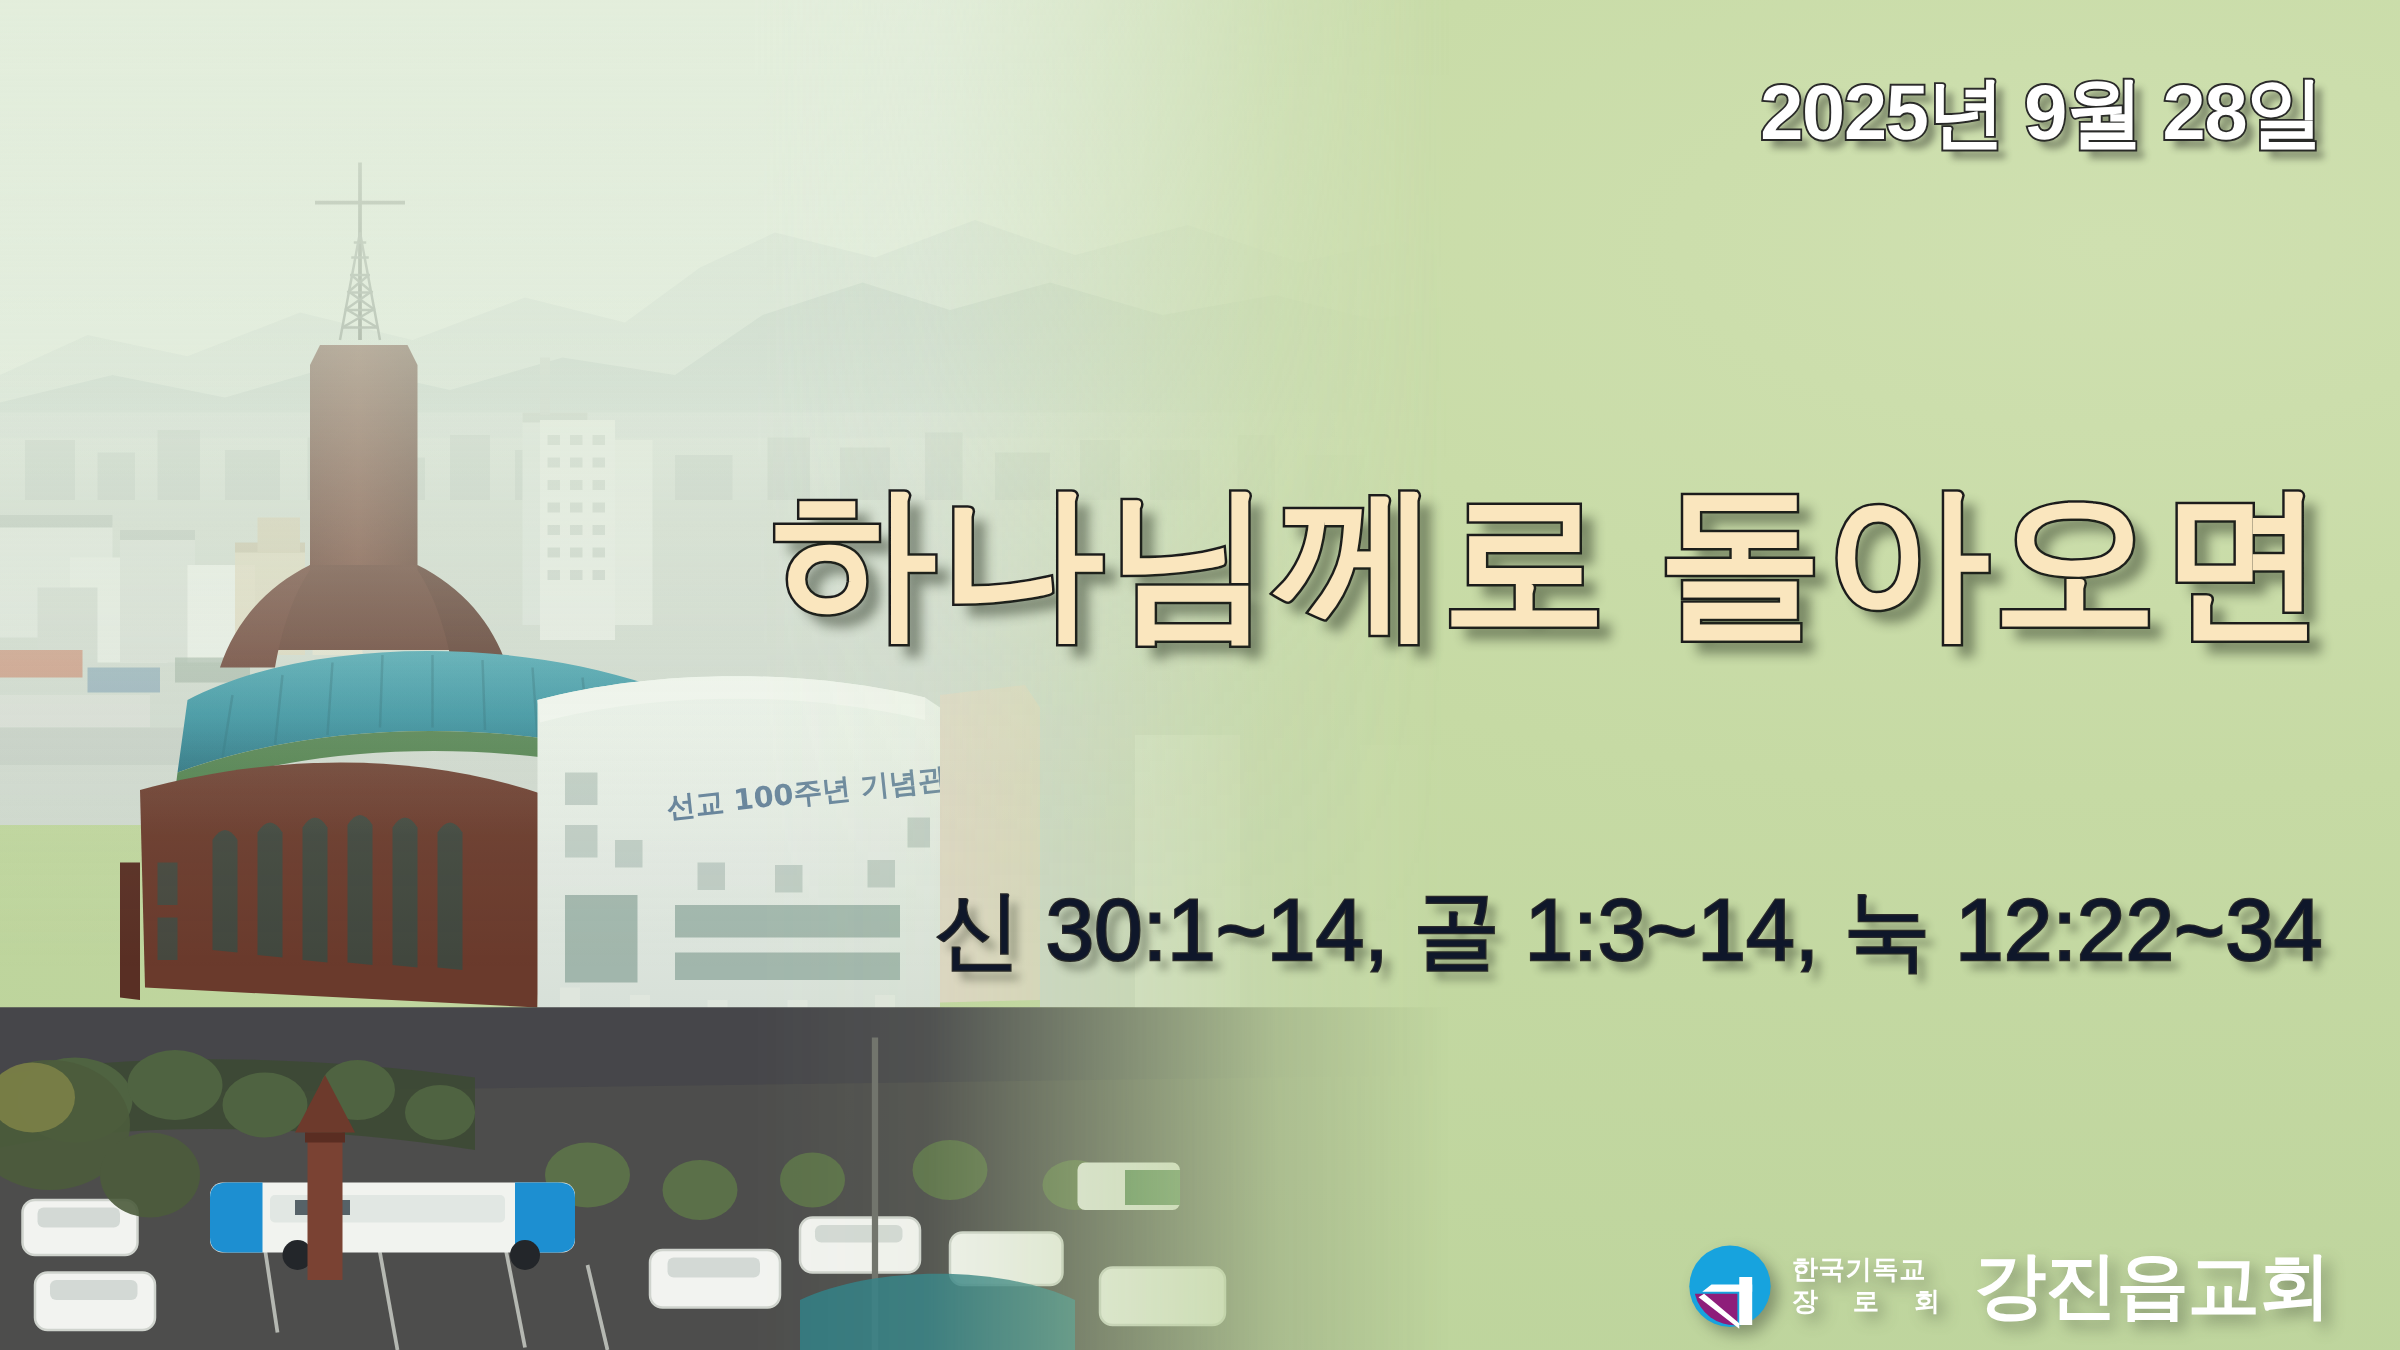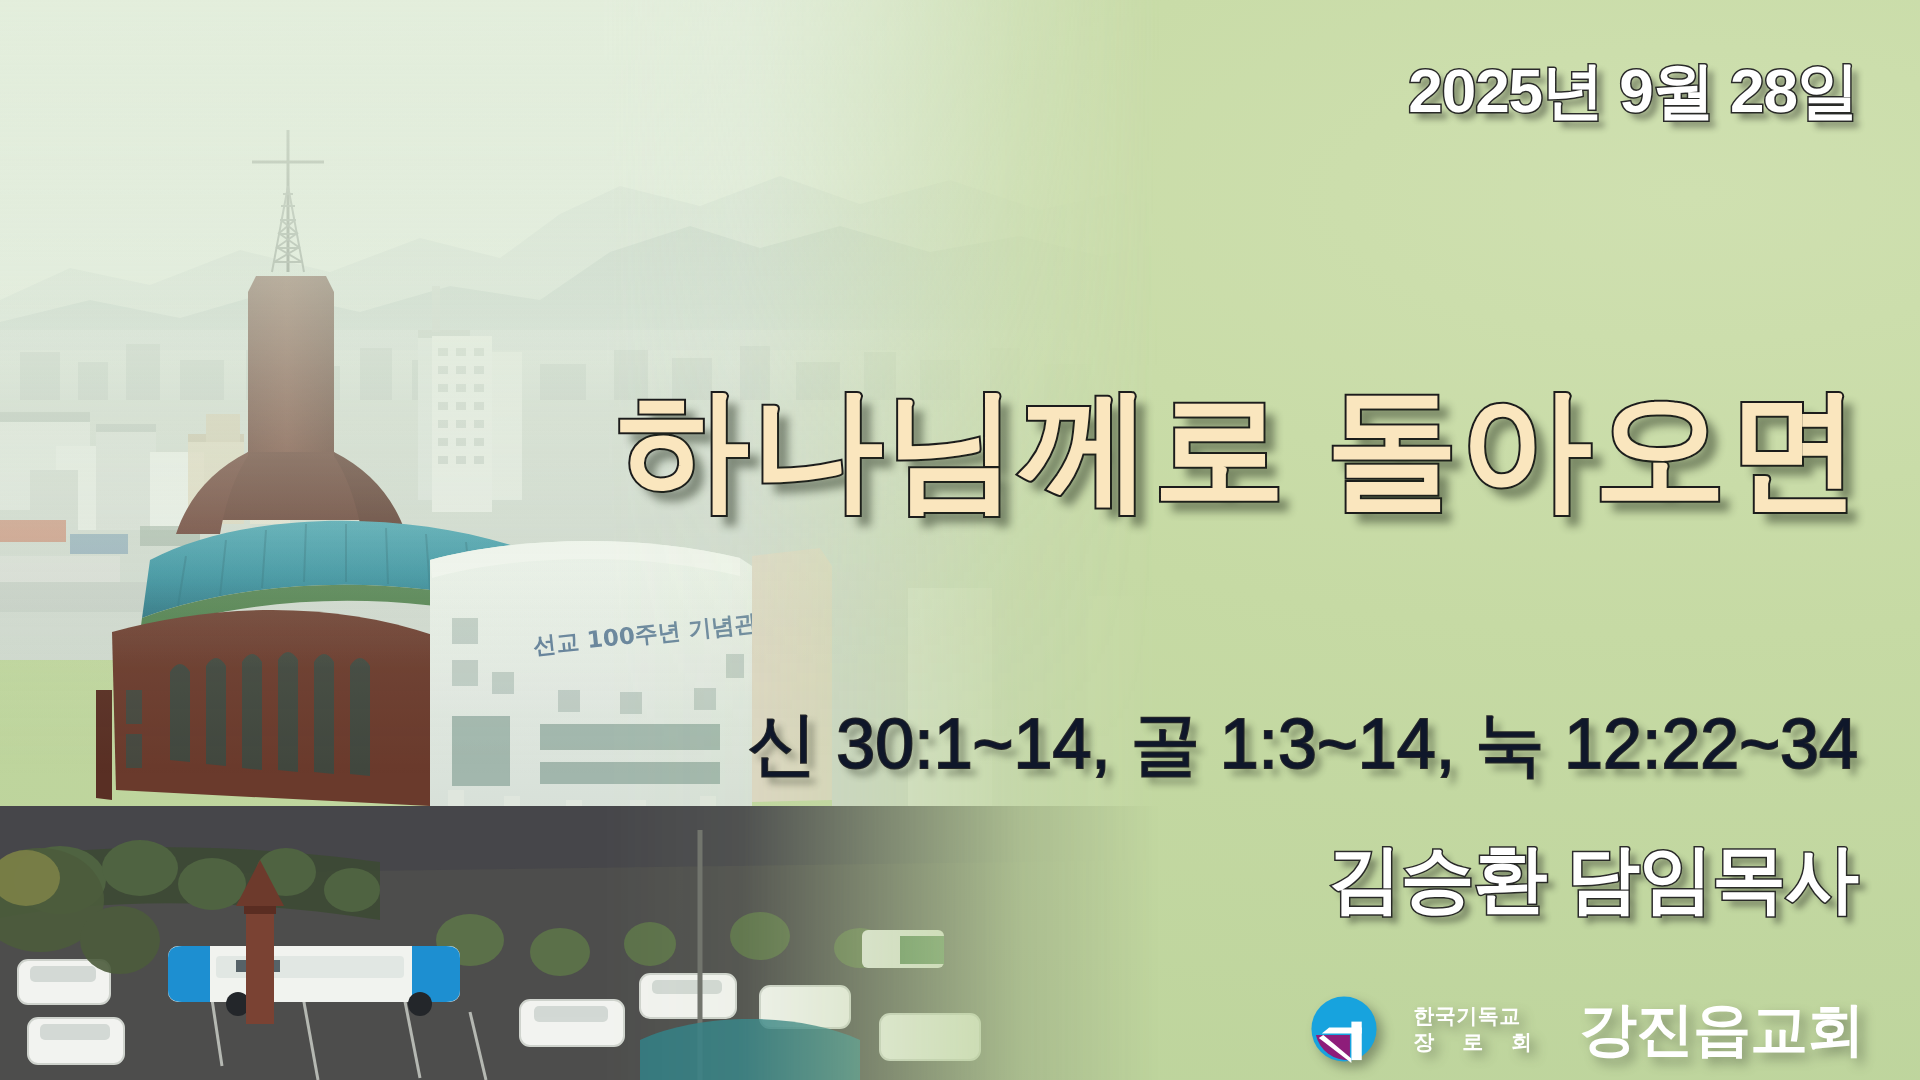--- a/index.html
+++ b/index.html
@@ -91,21 +91,21 @@
 
   .preacher{
     position:absolute; right:62px; top:838px;
     font-size:74px; font-weight:700; letter-spacing:-1px;
     white-space:nowrap; line-height:1.1;
   }
 
   
   .logo{
     position:absolute; right:56px; bottom:14px;
-    display:flex; align-items:center; gap:32px;
+    display:flex; align-items:center; gap:12px;
     filter:drop-shadow(6px 6px 6px rgba(40,48,34,.40));
   }
   .logo-mark{ width:74px; height:74px; flex:0 0 auto; }
   .logo-denom{
     display:flex; flex-direction:column; justify-content:center;
     font-size:21px; font-weight:700; color:#ffffff; line-height:1.25;
     letter-spacing:.5px;
   }
   .logo-denom .row2{ letter-spacing:11px; }
   .logo-name{
@@ -428,21 +428,20 @@
   </div>
   <div class="photo-haze"></div>
 
   <div class="line-date txt-white">2025년 9월 28일</div>
 
 
   <div class="main-title">하나님께로 돌아오면</div>
 
   <div class="scripture">신 30:1~14, 골 1:3~14, 눅 12:22~34</div>
 
-  <div class="preacher txt-white">김승환 담임목사</div>
 
   <div class="logo">
     <svg class="logo-mark" viewBox="0 0 100 100" aria-hidden="true">
       <circle cx="50" cy="50" r="44" fill="#17a3de"></circle>
       <path d="M12,58 L58,58 L58,92 A44,44 0 0 1 12,58 Z" fill="#8e1d7a"></path>
       <path d="M20,56 L74,56 L74,48 L30,48 Z" fill="#ffffff"></path>
       <path d="M60,40 L74,40 L74,92 L60,92 Z" fill="#ffffff"></path>
       <path d="M22,58 L60,90 L60,96 L16,62 Z" fill="#ffffff"></path>
     </svg>
     <div class="logo-denom">

